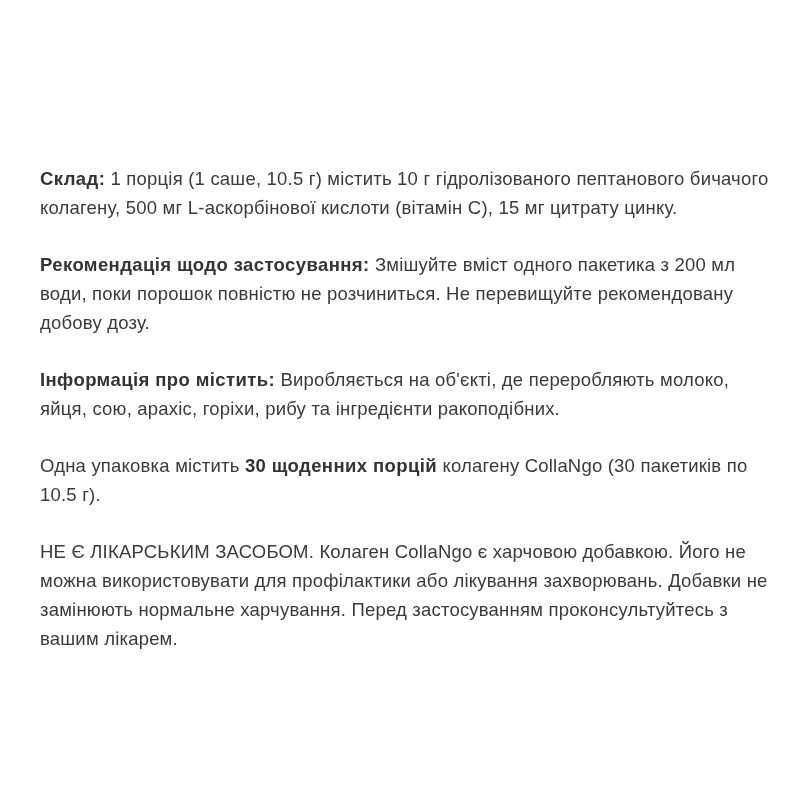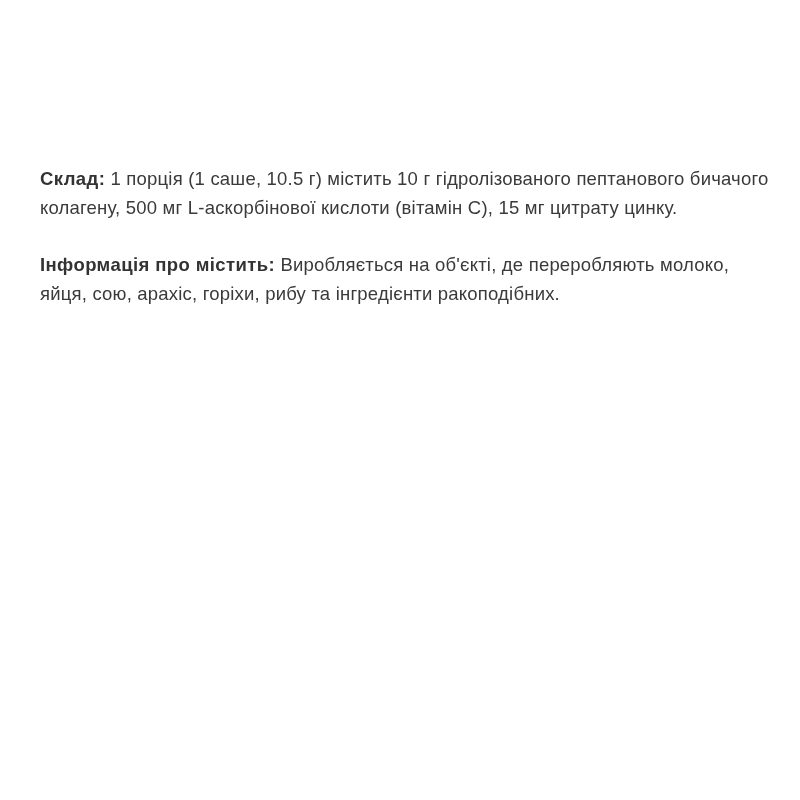--- a/index.html
+++ b/index.html
@@ -33,19 +33,22 @@
   }
 </style>
 </head>
 <body>
 
 <div class="page">
   <div class="content">
 
     <p class="para"><strong>Склад:</strong><span> 1 порція (1 саше, 10.5 г) містить 10 г гідролізованого пептанового бичачого колагену, 500 мг L-аскорбінової кислоти (вітамін C), 15 мг цитрату цинку.</span></p>
 
+    <p class="para"><strong>Рекомендація щодо застосування:</strong><span> Змішуйте вміст одного пакетика з 200 мл води, поки порошок повністю не розчиниться. Не перевищуйте рекомендовану добову дозу.</span></p>
 
     <p class="para"><strong>Інформація про містить:</strong><span> Виробляється на об'єкті, де переробляють молоко, яйця, сою, арахіс, горіхи, рибу та інгредієнти ракоподібних.</span></p>
 
+    <p class="para"><span>Одна упаковка містить </span><strong>30 щоденних порцій</strong><span> колагену CollaNgo (30 пакетиків по 10.5 г).</span></p>
 
+    <p class="para"><span>НЕ Є ЛІКАРСЬКИМ ЗАСОБОМ. Колаген CollaNgo є харчовою добавкою. Його не можна використовувати для профілактики або лікування захворювань. Добавки не замінюють нормальне харчування. Перед застосуванням проконсультуйтесь з вашим лікарем.</span></p>
 
   </div>
 </div>
 
 </body></html>

